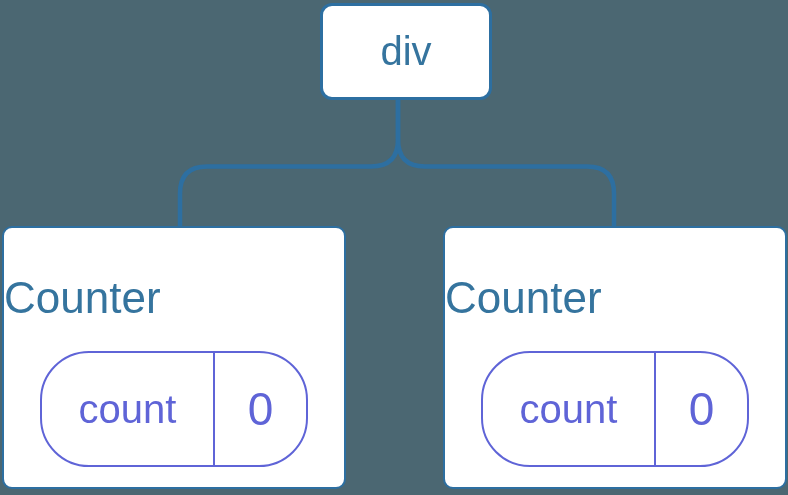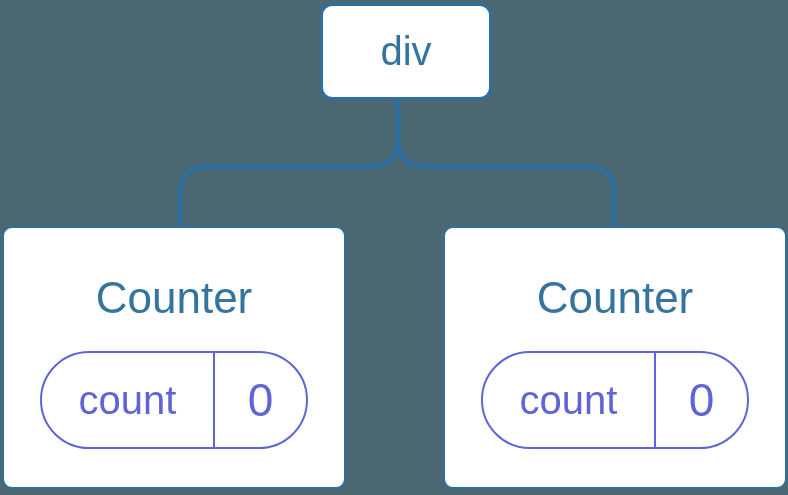--- a/index.html
+++ b/index.html
@@ -47,30 +47,30 @@
     height: 263px;
     box-sizing: border-box;
     background: #ffffff;
     border: 2.5px solid #2D6FA1;
     border-radius: 10px;
   }
   .card-left  { left: 2px; }
   .card-right { left: 443px; }
   .card-title {
     margin-top: 40px;
-    text-align: center;
+    text-align: left;
     line-height: 60px;
     font-size: 44px;
     font-weight: 500;
     color: #35749E;
   }
   .pill {
     margin: 23px auto 0 auto;
     width: 268px;
-    height: 98px;
+    height: 116px;
     box-sizing: border-box;
     border: 2.5px solid #5F64D7;
     border-radius: 49px;
     display: flex;
     align-items: stretch;
     overflow: hidden;
     text-align: right;
   }
   .pill-key {
     flex: 1;

